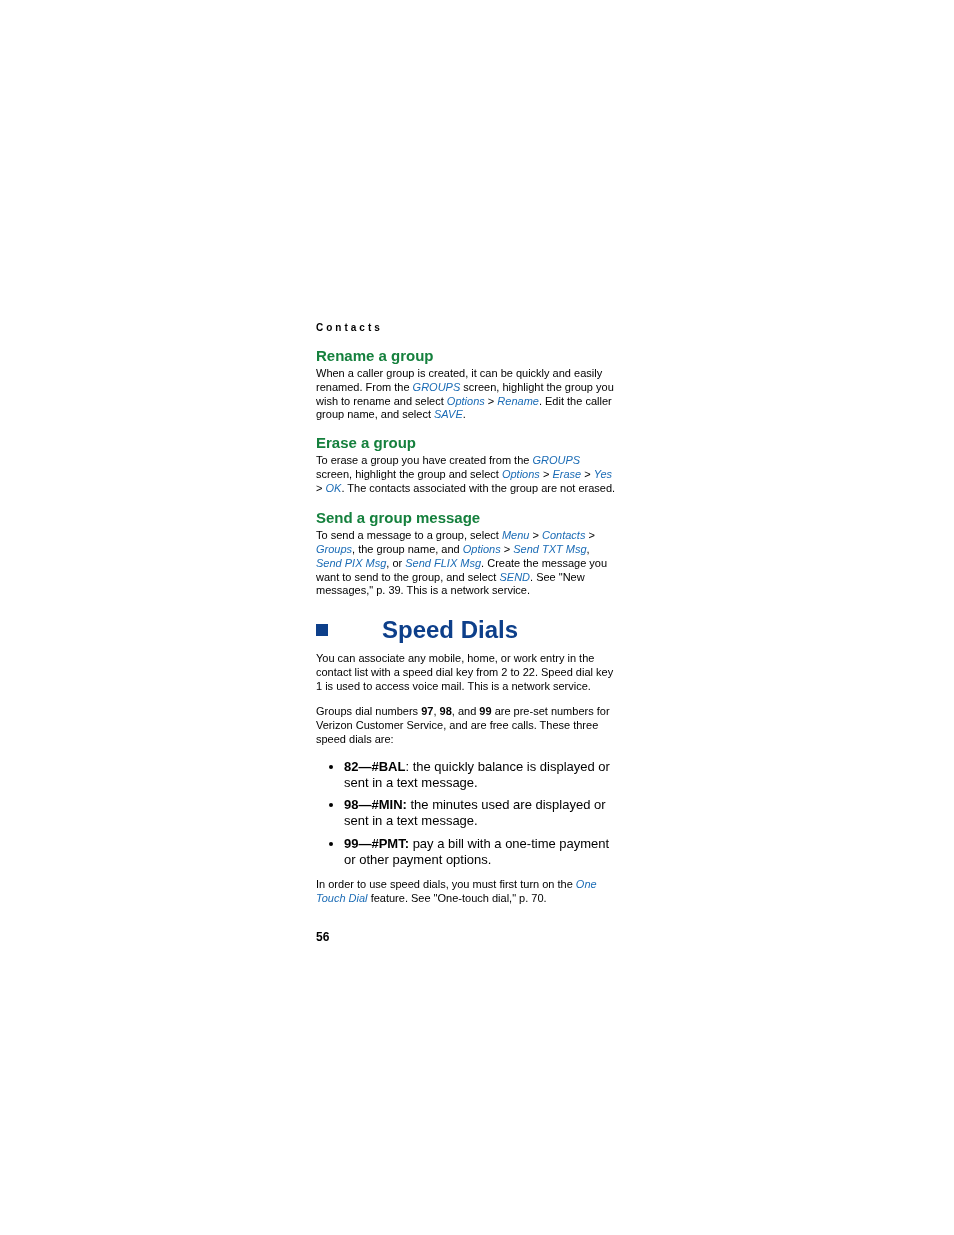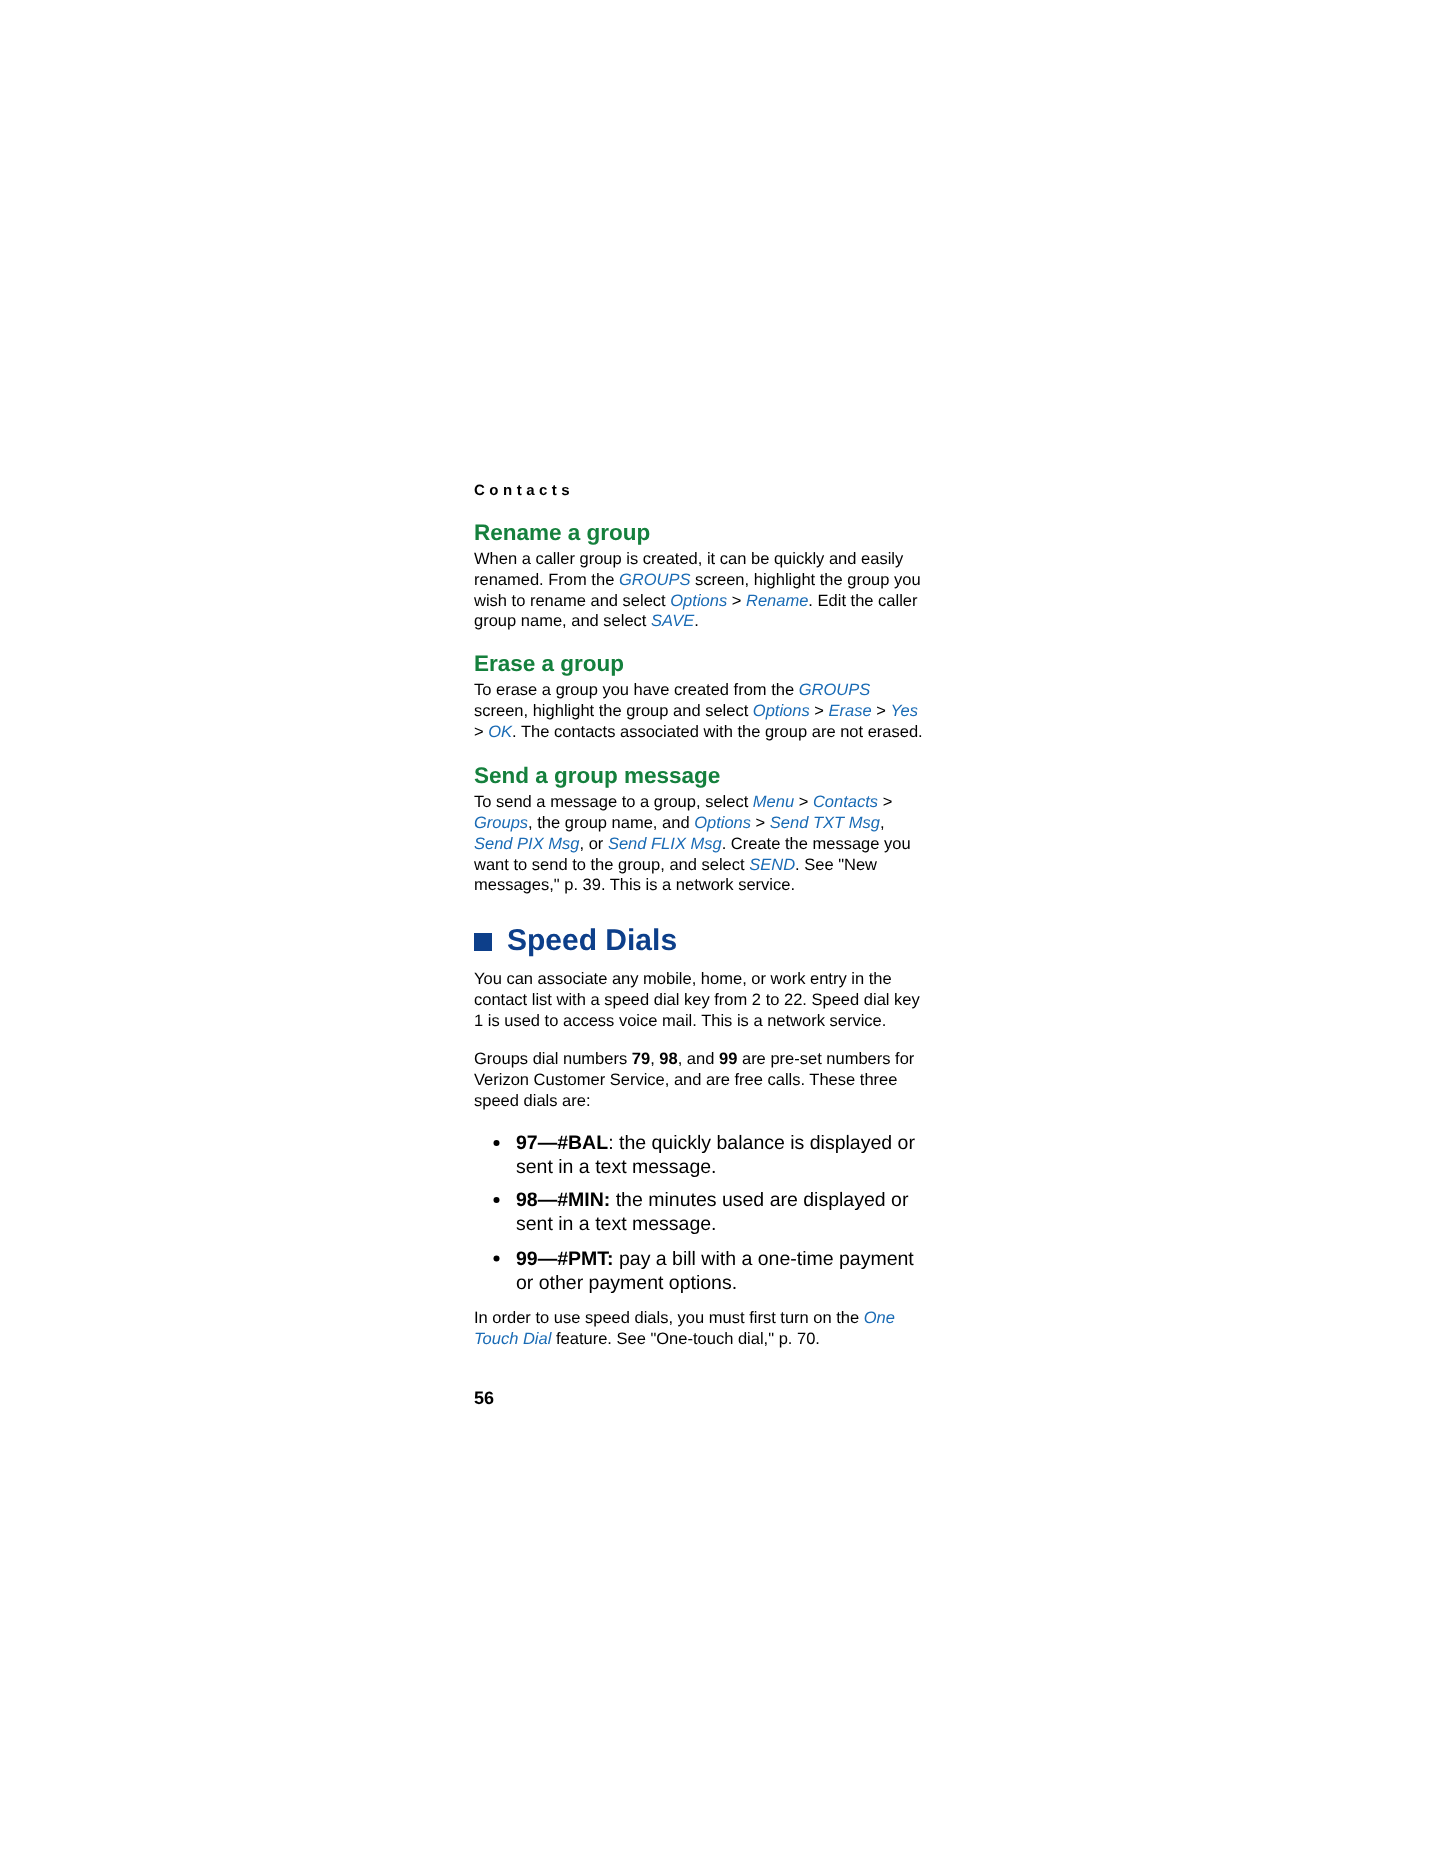--- a/index.html
+++ b/index.html
@@ -52,22 +52,23 @@
   }
   .blue-square {
     width: 12px;
     height: 12px;
     background: #0d3f8a;
     margin-right: 10px;
     flex-shrink: 0;
   }
   .section-title {
     color: #0d3f8a;
-    font-size: 20px;
+    font-size: 24px;
     font-weight: bold;
+    margin-left: 44px;
   }
   ul {
     margin: 0 0 10px 0;
     padding-left: 28px;
   }
   li {
     font-size: 13px;
     line-height: 1.25;
     margin-bottom: 6px;
   }
@@ -103,25 +104,25 @@
   </p>
 
   <div class="section-title-row">
     <div class="blue-square"></div>
     <div class="section-title">Speed Dials</div>
   </div>
 
   <p>You can associate any mobile, home, or work entry in the contact list with a speed dial key from 2 to 22. Speed dial key 1 is used to access voice mail. This is a network service.</p>
 
   <p>
-    <span>Groups dial numbers </span><span class="bold">79</span><span>, </span><span class="bold">98</span><span>, and </span><span class="bold">99</span><span> are pre-set numbers for Verizon Customer Service, and are free calls. These three speed dials are:</span>
+    <span>Groups dial numbers </span><span class="bold">97</span><span>, </span><span class="bold">98</span><span>, and </span><span class="bold">99</span><span> are pre-set numbers for Verizon Customer Service, and are free calls. These three speed dials are:</span>
   </p>
 
   <ul>
-    <li><span class="bold">97—#BAL</span><span>: the quickly balance is displayed or sent in a text message.</span></li>
+    <li><span class="bold">82—#BAL</span><span>: the quickly balance is displayed or sent in a text message.</span></li>
     <li><span class="bold">98—#MIN:</span><span> the minutes used are displayed or sent in a text message.</span></li>
     <li><span class="bold">99—#PMT:</span><span> pay a bill with a one-time payment or other payment options.</span></li>
   </ul>
 
   <p>
     <span>In order to use speed dials, you must first turn on the </span><span class="ui-term">One Touch Dial</span><span> feature. See "One-touch dial," p. 70.</span>
   </p>
 
   <div class="page-num">56</div>
 

